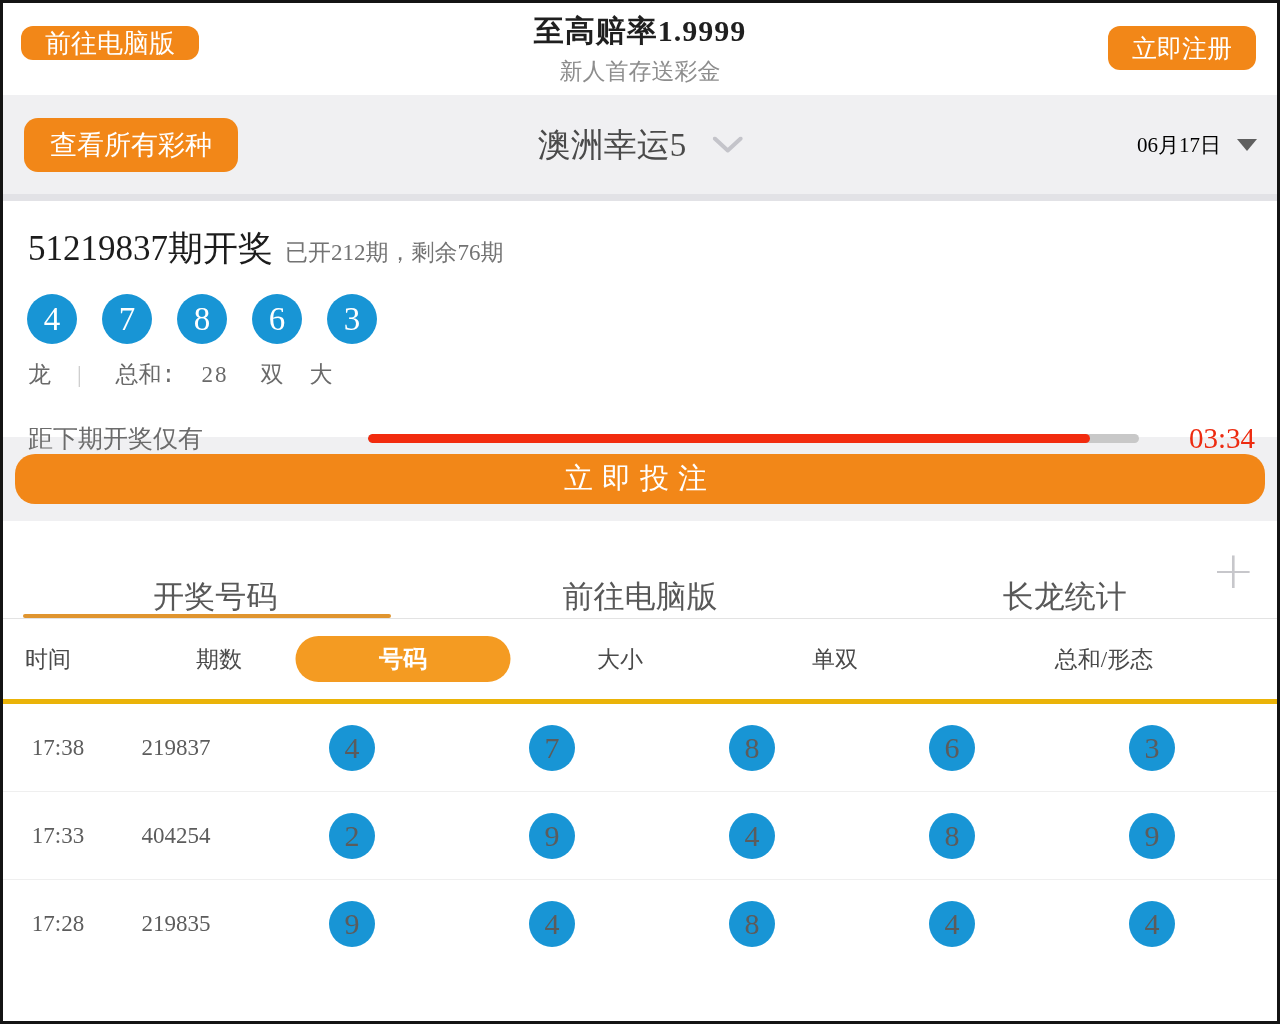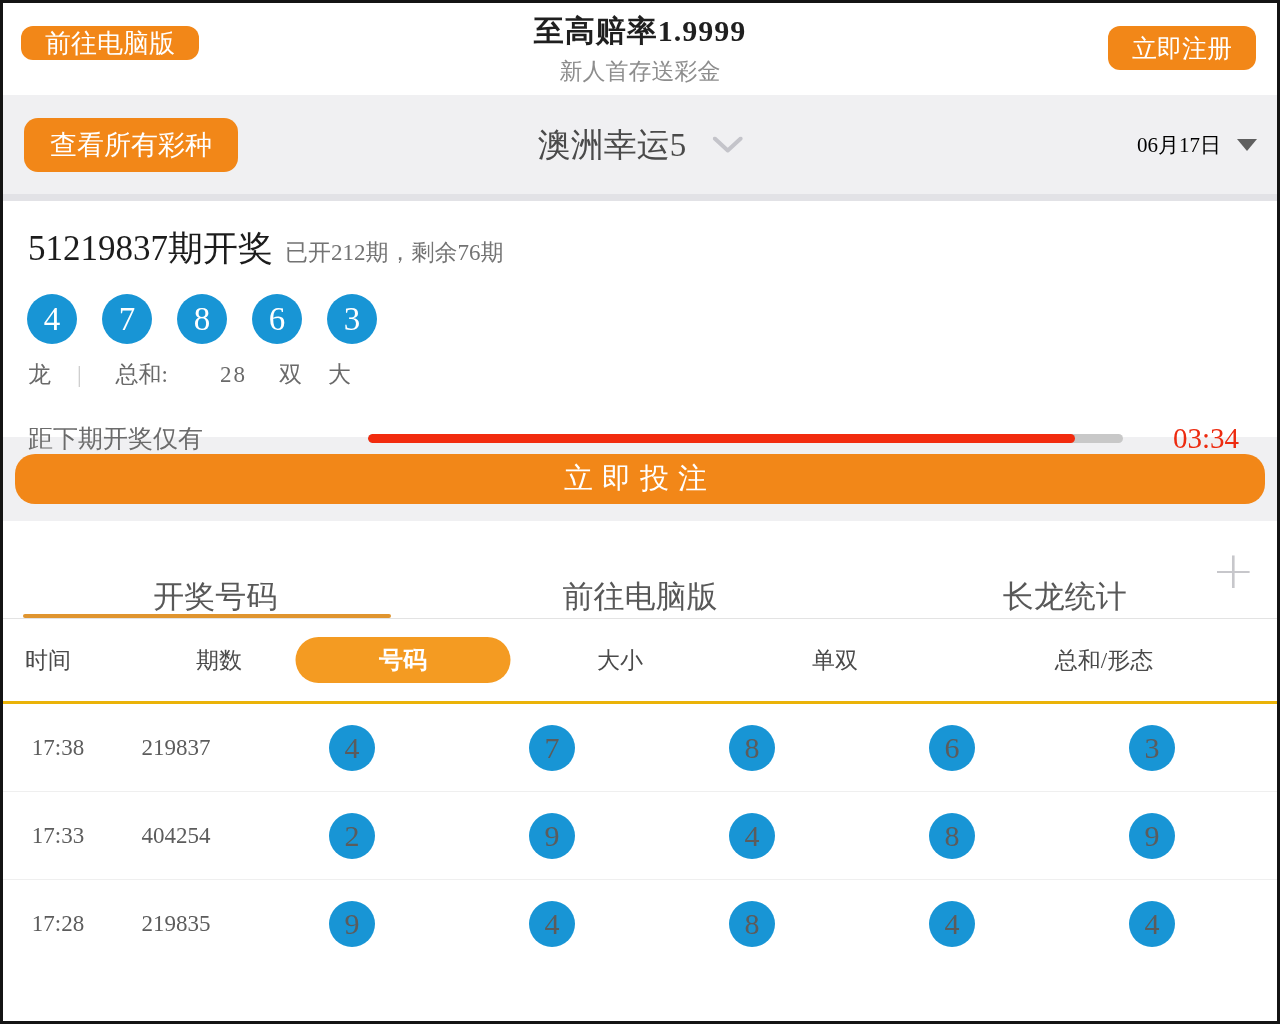--- a/index.html
+++ b/index.html
@@ -46,32 +46,32 @@
     position:absolute; right:20px; top:50%; transform:translateY(-50%);
     display:flex; align-items:center; gap:16px; cursor:pointer;
   }
   .date-label { font-size:21px; color:#000000; }
   .tri-down {
     width:0; height:0; border-left:10px solid transparent;
     border-right:10px solid transparent; border-top:12px solid #5f5f5f;
   }
 
   
-  .draw-section { background:#fff; padding:24px 16px 0 25px; height:236px; }
+  .draw-section { background:#fff; padding:24px 0 0 25px; height:236px; }
   .issue-line { display:flex; align-items:baseline; gap:12px; }
   .issue-title { font-size:35px; color:#1c1c1c; font-weight:500; }
   .issue-status { font-size:23px; color:#737373; }
   .balls-row { display:flex; gap:25px; margin-top:22px; margin-left:-1px; }
   .ball { background:#1895D5; color:#fff; border-radius:50%;
     display:flex; align-items:center; justify-content:center; }
   .ball-lg { width:50px; height:50px; font-size:33px; }
   .summary-line { display:flex; align-items:center; margin-top:15px; font-size:23px; color:#6a6a6a; }
   .summary-line .sp { margin-right:26px; }
   .summary-line .divider { color:#c9c9c9; margin-right:34px; }
-  .summary-line .sum-label { margin-right:52px; }
+  .summary-line .sum-label { margin-right:26px;font-family:Liberation Mono, monospace; }
   .summary-line .sum-value { margin-right:32px; letter-spacing:2px; }
   .countdown-line { display:flex; align-items:center; margin-top:32px; padding-right:22px; }
   .countdown-label { font-size:25px; color:#6b6b6b; width:340px; }
   .progress-track { flex:1; height:9px; background:#c8c8c8; border-radius:5px; overflow:hidden; }
   .progress-fill { height:100%; background:#F22B0E; border-radius:5px; }
   .countdown-time { font-size:29px; color:#ED2B10; margin-left:24px; width:92px; text-align:right; }
 
   
   .cta-band { background:#f0f0f2; padding:17px 12px; height:84px; }
   .cta-button {
@@ -87,21 +87,21 @@
     font-size:31px; color:#585858; cursor:pointer; position:relative; }
   .tab-underline { position:absolute; left:20px; bottom:0; width:368px; height:4px;
     background:#E0952F; border-radius:2px; }
   .plus-icon {
     position:absolute; right:22px; top:50%; transform:translateY(-50%);
     font-family:"DejaVu Sans",sans-serif; font-weight:200; font-size:52px;
     color:#c7c7cb; line-height:1; cursor:pointer;
   }
 
   
-  .table-header { position:relative; height:85px; border-bottom:3px solid #eab308; }
+  .table-header { position:relative; height:85px; border-bottom:5px solid #eab308; }
   .th { position:absolute; top:50%; transform:translate(-50%,-50%);
     font-size:23px; color:#4a4a4a; white-space:nowrap; }
   .th-pill { background:#F49B22; color:#fff; width:215px; height:46px;
     border-radius:23px; display:flex; align-items:center; justify-content:center;
     font-size:24px; cursor:pointer;font-weight:bold; }
   .t-row { position:relative; height:88px; border-bottom:1px solid #efefef; }
   .t-row:last-child { border-bottom:none; }
   .td { position:absolute; top:50%; transform:translate(-50%,-50%);
     font-size:23px; color:#5c5c5c; white-space:nowrap; }
   .ball-sm { width:46px; height:46px; font-size:30px; }

